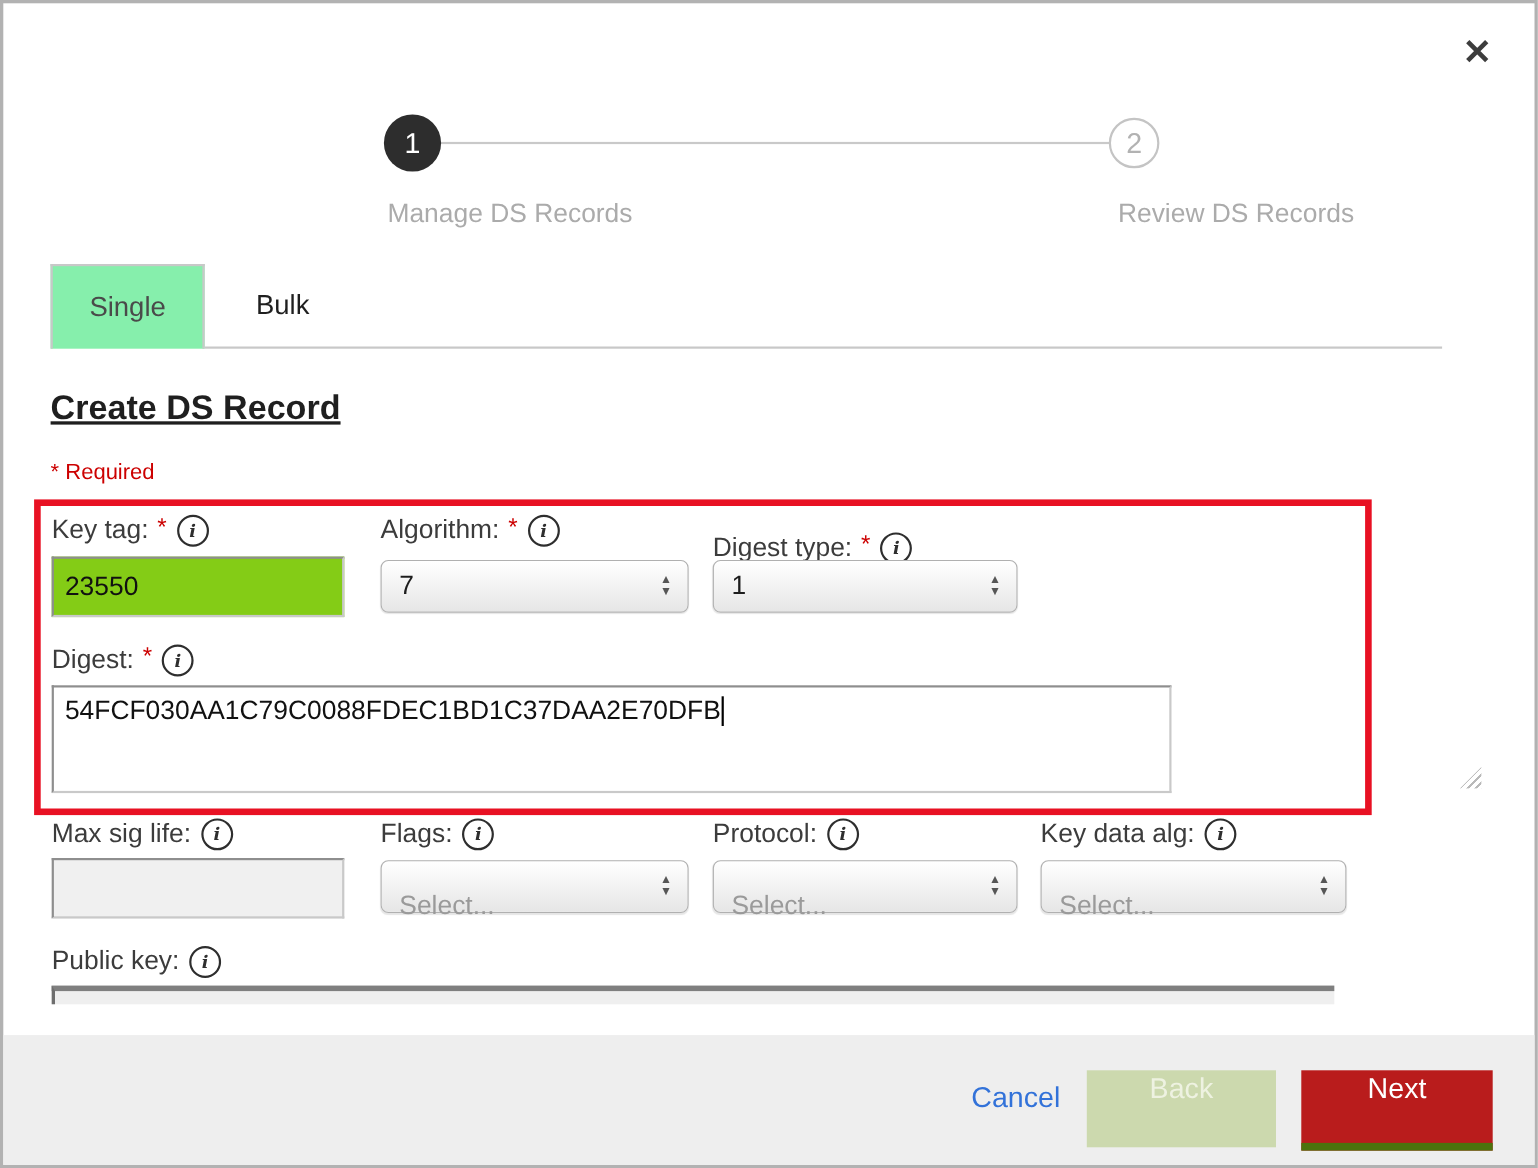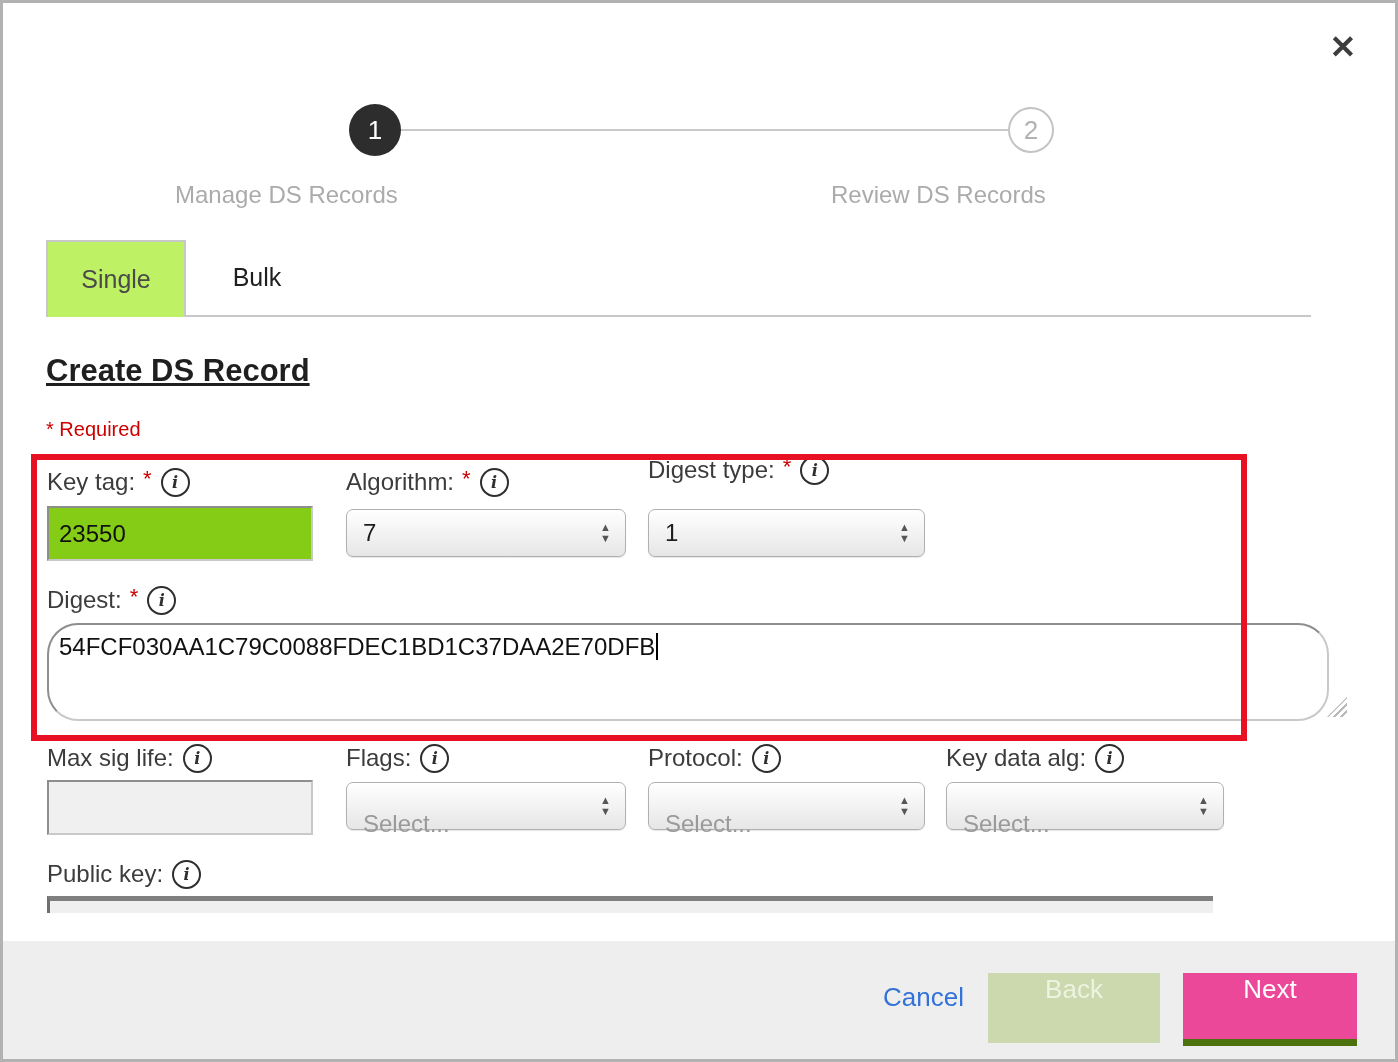--- a/index.html
+++ b/index.html
@@ -10,25 +10,25 @@
   }
   .abs{position:absolute;}
   
   .close-btn{left:1318px;top:22px;width:44px;height:44px;display:flex;align-items:center;justify-content:center;
     font-size:32px;font-weight:bold;color:#3d3d3d;cursor:pointer;background:none;border:none;}
   
   .step-line{left:372px;top:126px;width:656px;height:2px;background:#c9c9c9;}
   .step-circle{border-radius:50%;display:flex;align-items:center;justify-content:center;font-size:26px;z-index:2;box-sizing:border-box;}
   .step1{left:346px;top:101px;width:52px;height:52px;background:#2d2d2d;color:#ffffff;}
   .step2{left:1005px;top:104px;width:46px;height:46px;background:#ffffff;border:2px solid #c4c4c4;color:#b2b2b2;}
-  .step-label{top:178px;width:400px;text-align:left;font-size:24px;color:#ababab;}
+  .step-label{top:178px;width:400px;text-align:right;font-size:24px;color:#ababab;}
   
   .tab-line{left:183px;top:312px;width:1125px;height:2px;background:#c8c8c8;}
   .tab{display:flex;align-items:center;justify-content:center;font-size:25px;box-sizing:border-box;cursor:pointer;}
-  .tab-active{left:43px;top:237px;width:140px;height:77px;background:#bef264;border:2px solid #c8c8c8;border-bottom:none;color:#4a4a4a;z-index:3;}
+  .tab-active{left:43px;top:237px;width:140px;height:77px;background:#86efac;border:2px solid #c8c8c8;border-bottom:none;color:#4a4a4a;z-index:3;}
   .tab-plain{left:183px;top:237px;width:142px;height:75px;color:#1f1f1f;}
   
   .page-title{left:43px;top:350px;font-size:31px;font-weight:bold;color:#1f1f1f;text-decoration:underline;}
   .required-note{left:43px;top:415px;font-size:20px;color:#cc0000;}
   
   .highlight-box{left:28px;top:451px;width:1216px;height:287px;border:6px solid #e81123;box-sizing:border-box;pointer-events:none;z-index:6;}
   
   .label-row{display:flex;align-items:center;font-size:24px;color:#3c3c3c;height:30px;}
   .req{color:#cc0000;font-size:22px;margin-left:8px;position:relative;top:-3px;}
   .info-icon{width:25px;height:25px;min-width:25px;border:2px solid #2e2e2e;border-radius:50%;
@@ -49,21 +49,21 @@
   .resize-grip{position:absolute;right:48px;top:694px;width:20px;height:20px;z-index:7;
     background:repeating-linear-gradient(135deg,transparent 0 3px,#b9b9b9 3px 5px);
     clip-path:polygon(100% 0,100% 100%,0 100%);cursor:nwse-resize;}
   .pubkey-stub{left:44px;top:893px;width:1166px;height:17px;background:#efefef;
     border-top:5px solid #7f7f7f;border-left:3px solid #6e6e6e;box-sizing:border-box;}
   
   .footer{left:0;top:938px;width:1398px;height:121px;background:#eeeeee;}
   .cancel-link{left:874px;top:978px;font-size:26px;color:#3272d9;cursor:pointer;background:none;border:none;}
   .btn{display:flex;align-items:flex-start;justify-content:center;font-size:26px;border:none;cursor:pointer;box-sizing:border-box;}
   .btn-back{left:985px;top:970px;width:172px;height:70px;background:#ccd9ae;color:#eef2e1;}
-  .btn-next{left:1180px;top:970px;width:174px;height:73px;background:#ec4899;border-bottom:7px solid #4c720d;color:#ffffff;}
+  .btn-next{left:1180px;top:970px;width:174px;height:73px;background:#b91c1c;border-bottom:7px solid #4c720d;color:#ffffff;}
 </style>
 </head>
 <body>
 
 <button class="abs close-btn">
   <span>✕</span>
 </button>
 
 <div class="abs step-line"></div>
 <div class="abs step-circle step1">
@@ -95,21 +95,21 @@
       <span>i</span>
     </span>
 </div>
 <div class="abs label-row" style="left:343px;top:464px;">
   <span>Algorithm:</span>
   <span class="req">*</span>
   <span class="info-icon">
       <span>i</span>
     </span>
 </div>
-<div class="abs label-row" style="left:645px;top:452px;">
+<div class="abs label-row" style="left:645px;top:480px;">
   <span>Digest type:</span>
   <span class="req">*</span>
   <span class="info-icon">
       <span>i</span>
     </span>
 </div>
 
 <div class="abs text-input" style="left:44px;top:503px;width:266px;height:55px;">
   <span>23550</span>
 </div>
@@ -128,21 +128,21 @@
   </span>
 </div>
 
 <div class="abs label-row" style="left:44px;top:582px;">
   <span>Digest:</span>
   <span class="req">*</span>
   <span class="info-icon">
       <span>i</span>
     </span>
 </div>
-<div class="abs textarea" style="left:44px;top:620px;width:1282px;height:98px;border-radius:31px;">
+<div class="abs textarea" style="left:44px;top:620px;width:1018px;height:98px;">
   <span>54FCF030AA1C79C0088FDEC1BD1C37DAA2E70DFB</span><span class="caret"></span>
 </div>
 <div class="resize-grip"></div>
 
 <div class="abs label-row" style="left:44px;top:740px;">
   <span>Max sig life:</span>
   <span class="info-icon">
       <span>i</span>
     </span>
 </div>

